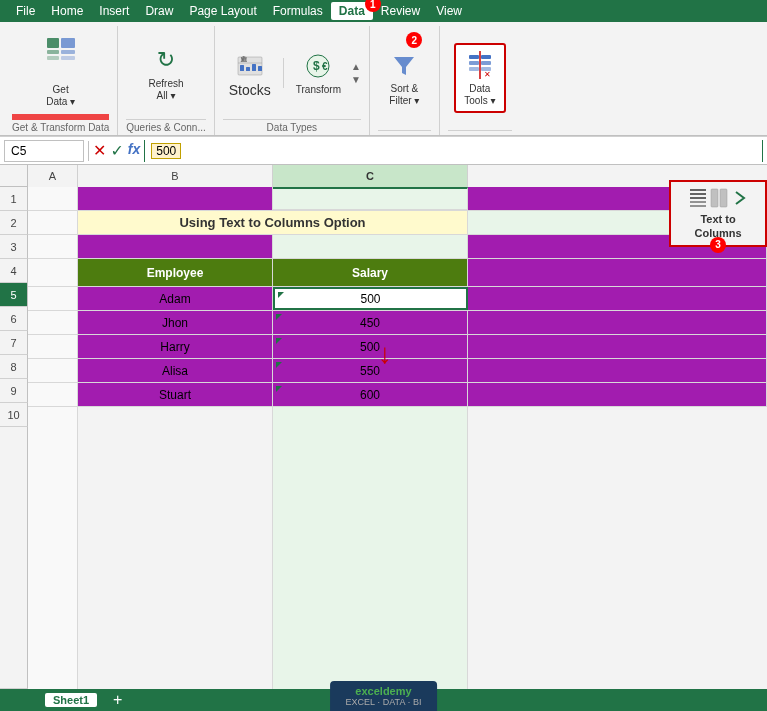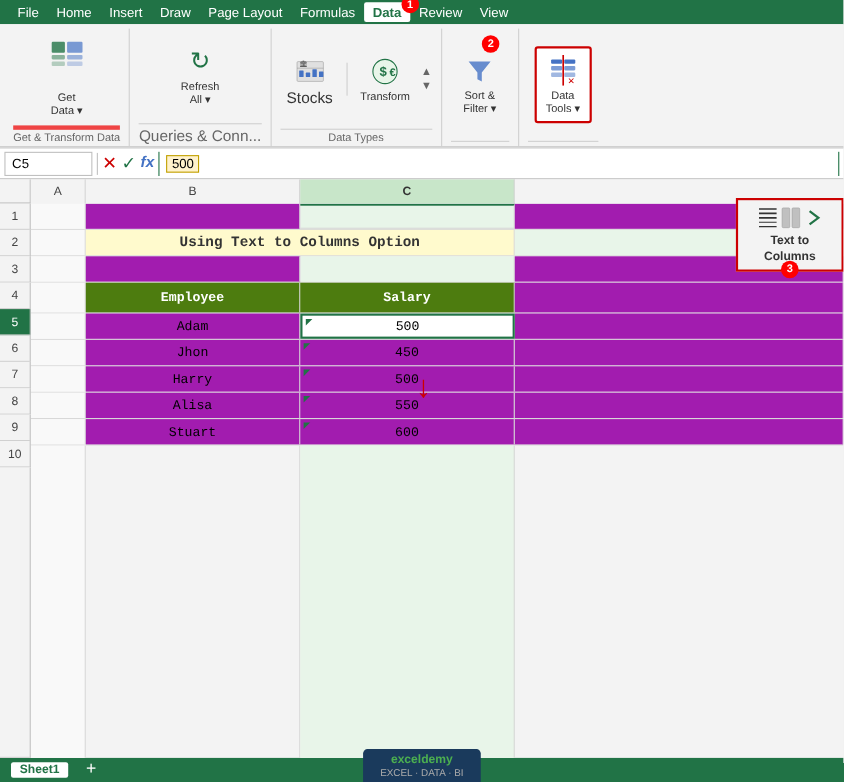--- a/index.html
+++ b/index.html
@@ -117,21 +117,20 @@
     }
     .col-header.col-a { width: 50px; }
     .col-header.col-b { width: 195px; }
     .col-header.col-c { width: 195px; background: #c8e6c9; color: #333; font-weight: 600; }
     .col-header.col-rest { width: 195px; }
 
     .grid-row {
       display: flex;
       height: 24px;
       border-bottom: 1px solid #d8d8d8;
-      font-family: Liberation Mono, monospace;
     }
 
     .grid-cell {
       display: flex;
       align-items: center;
       justify-content: center;
       font-size: 12px;
       border-right: 1px solid #d8d8d8;
       padding: 0 4px;
       background: #a21caf;
@@ -270,31 +269,31 @@
                 <rect x="3" y="17" width="12" height="4" rx="1" fill="#217346" opacity="0.5"></rect>
                 <rect x="3" y="23" width="12" height="4" rx="1" fill="#217346" opacity="0.3"></rect>
                 <rect x="17" y="5" width="14" height="10" rx="1" fill="#4472C4" opacity="0.7"></rect>
                 <rect x="17" y="17" width="14" height="4" rx="1" fill="#4472C4" opacity="0.5"></rect>
                 <rect x="17" y="23" width="14" height="4" rx="1" fill="#4472C4" opacity="0.3"></rect>
               </svg>
             </div>
             <div style="font-size:10px; text-align:center; line-height:1.2;">Get<br>Data ▾</div>
           </div>
         </div>
-        <div style="font-size:10px; color:#666; text-align:left; padding:2px 0; border-top:4px solid #ef4444; width:100%; margin-top:2px;">Get &amp; Transform Data</div>
+        <div style="font-size:10px; color:#666; text-align:left; padding:2px 0; border-top:6px solid #ef4444; width:100%; margin-top:2px;">Get &amp; Transform Data</div>
       </div>
 
       <div style="display:flex; flex-direction:column; border-right:1px solid #d0d0d0; padding:2px 8px 0; min-width:80px; align-items:center;">
         <div style="flex:1; display:flex; align-items:center; justify-content:center; flex-direction:column; gap:3px;">
           <div class="ribbon-btn" style="flex-direction:column; min-width:55px;">
             <div style="width:32px;height:32px;display:flex;align-items:center;justify-content:center; font-size:22px; color:#217346;">↻</div>
             <div style="font-size:10px; text-align:center; line-height:1.2;">Refresh<br>All ▾</div>
           </div>
         </div>
-        <div style="font-size:14px; color:#666; text-align:right; padding:2px 0; border-top:1px solid #d0d0d0; width:100%; margin-top:2px;">Queries &amp; Conn...</div>
+        <div style="font-size:10px; color:#666; text-align:right; padding:2px 0; border-top:1px solid #d0d0d0; width:100%; margin-top:2px;">Queries &amp; Conn...</div>
       </div>
 
       <div style="display:flex; flex-direction:column; border-right:1px solid #d0d0d0; padding:2px 8px 0; min-width:140px; align-items:center;">
         <div style="flex:1; display:flex; align-items:center; justify-content:center; gap:4px;">
           <div class="ribbon-btn" style="flex-direction:column;">
             <div style="width:32px;height:32px;display:flex;align-items:center;justify-content:center;">
               <svg width="30" height="30" viewBox="0 0 30 30">
                 <rect x="3" y="8" width="24" height="18" rx="1" fill="#e0e0e0" stroke="#999" stroke-width="0.5"></rect>
                 <line x1="3" y1="14" x2="27" y2="14" stroke="#999" stroke-width="0.5"></line>
                 <text x="5" y="12" font-size="6" fill="#333">🏛</text>
@@ -531,21 +530,21 @@
           </div>
         </div>
       </div>
     </div>
 
     <div style="position:absolute; left:378px; top:175px; color:#cc0000; font-size:28px; line-height:1; pointer-events:none; z-index:5;">↓</div>
 
   </div>
 
   <div class="status-bar">
-    <span style="background:white; color:#217346; padding:1px 8px; border-radius:2px; font-weight:bold; font-size:11px;">Sheet1</span>
+    <span style="background:white; color:#217346; padding:1px 8px; border-radius:2px; font-weight:bold; font-size:11px;margin-left:35px;">Sheet1</span>
     <span style="font-size:16px; cursor:pointer;">+</span>
   </div>
 
   <div class="watermark">
     <div><span class="watermark-logo">exceldemy</span></div>
     <div class="watermark-sub">EXCEL · DATA · BI</div>
   </div>
 
 </div>
 

